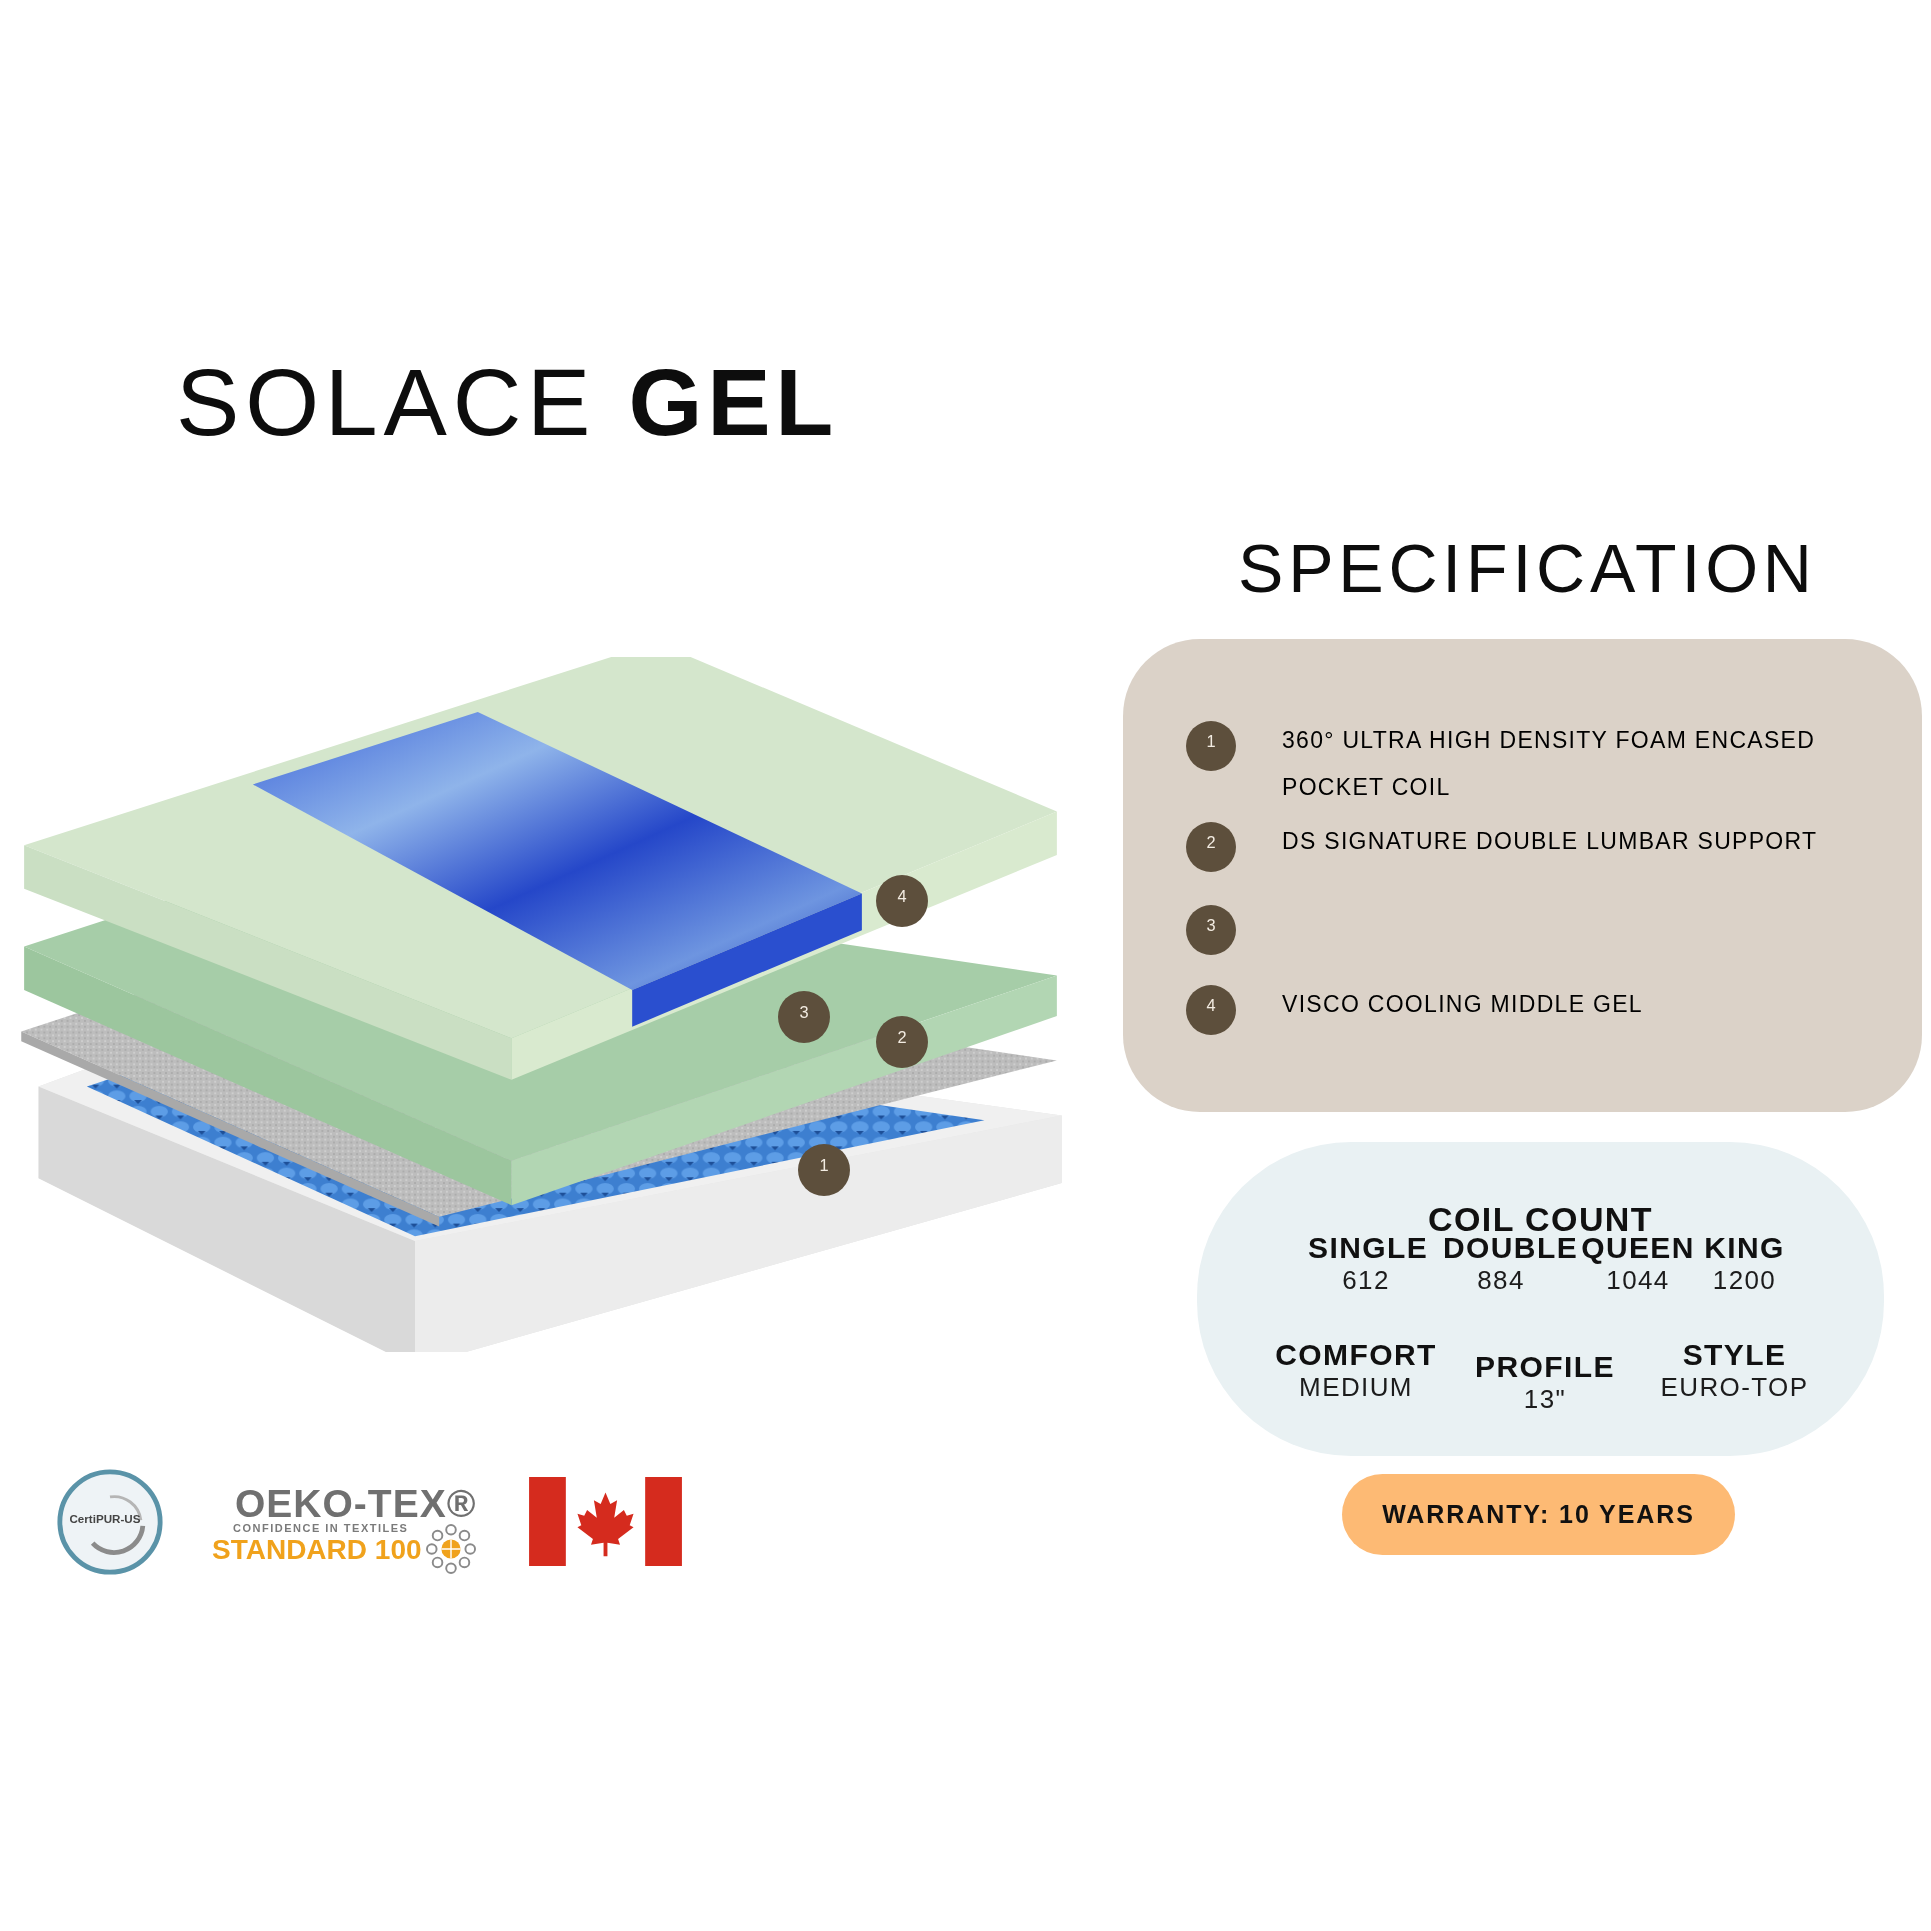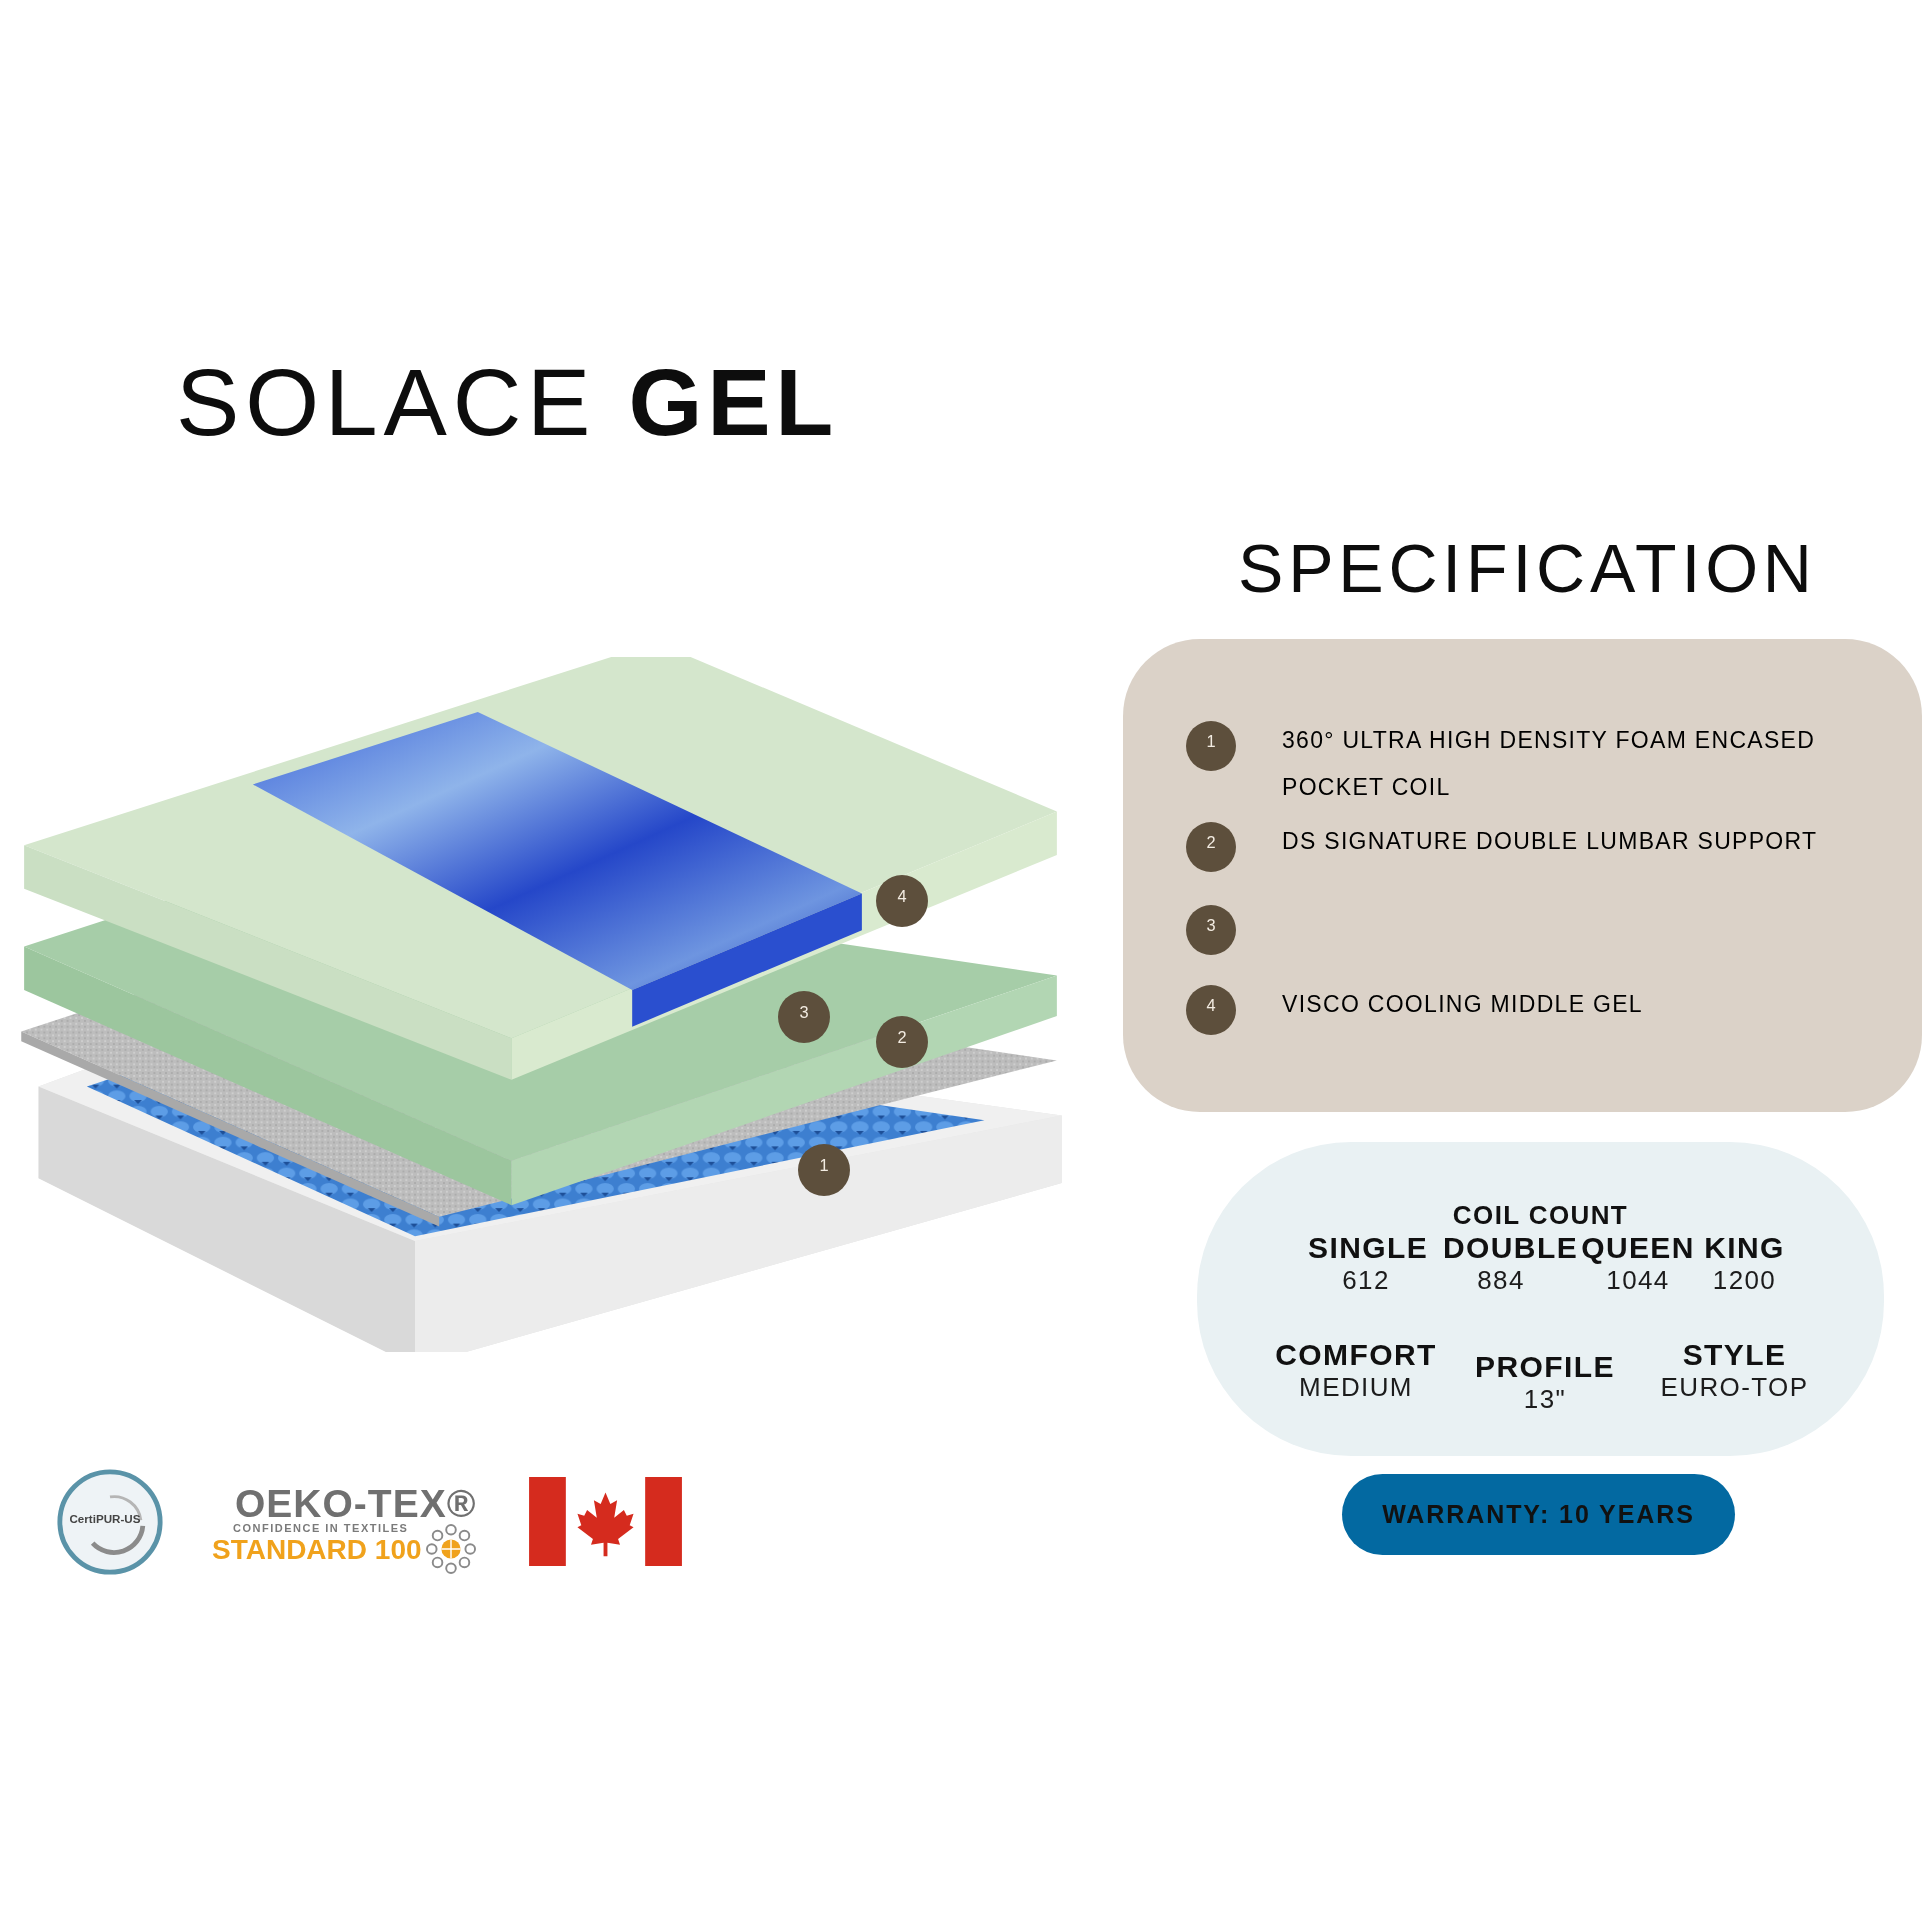--- a/index.html
+++ b/index.html
@@ -37,31 +37,31 @@
     margin-left: 46px; font-size: 23px; letter-spacing: 1.3px; line-height: 47px; color: #000000;
     font-family: "Liberation Sans", sans-serif; width: 599px; margin-top: -3.9px;
   }
 
   
   .coil-panel {
     left: 1197px; top: 1142px; width: 687px; height: 314px; background: #e9f1f3; border-radius: 154px;
   }
   .coil-head {
     position: absolute; left: 0; right: 0; top: 58px; text-align: center; font-weight: 700;
-    font-size: 26px; letter-spacing: 1.4px; font-family: "Liberation Sans", sans-serif;
+    font-size: 34px; letter-spacing: 1.4px; font-family: "Liberation Sans", sans-serif;
   }
   .col {
     position: absolute; text-align: center; font-family: "Liberation Sans", sans-serif;
   }
   .col .lbl { font-weight: 700; font-size: 30px; letter-spacing: 1.4px; line-height: 33px; }
   .col .val { font-size: 26px; letter-spacing: 1.4px; line-height: 33px; color: #1c1c1c; }
 
   
   .warranty {
-    left: 1342px; top: 1474px; width: 393px; height: 81px; background: #0369a1; border-radius: 41px;
+    left: 1342px; top: 1474px; width: 393px; height: 81px; background: #fdba74; border-radius: 41px;
     display: flex; align-items: center; justify-content: center; font-weight: 700;
     font-size: 25px; letter-spacing: 1.9px; font-family: "Liberation Sans", sans-serif; color: #111;
   }
 
   
   .mattress { left: 0; top: 657px; width: 1081px; height: 695px; }
   .layer-badge {
     position: absolute; width: 52px; height: 52px; border-radius: 50%; background: #5d4f3c; color: #f3ece2;
     font-size: 16.4px; display: flex; align-items: center; justify-content: center;
     font-family: "Liberation Sans", sans-serif; padding-bottom: 9.7px; box-sizing: border-box;

